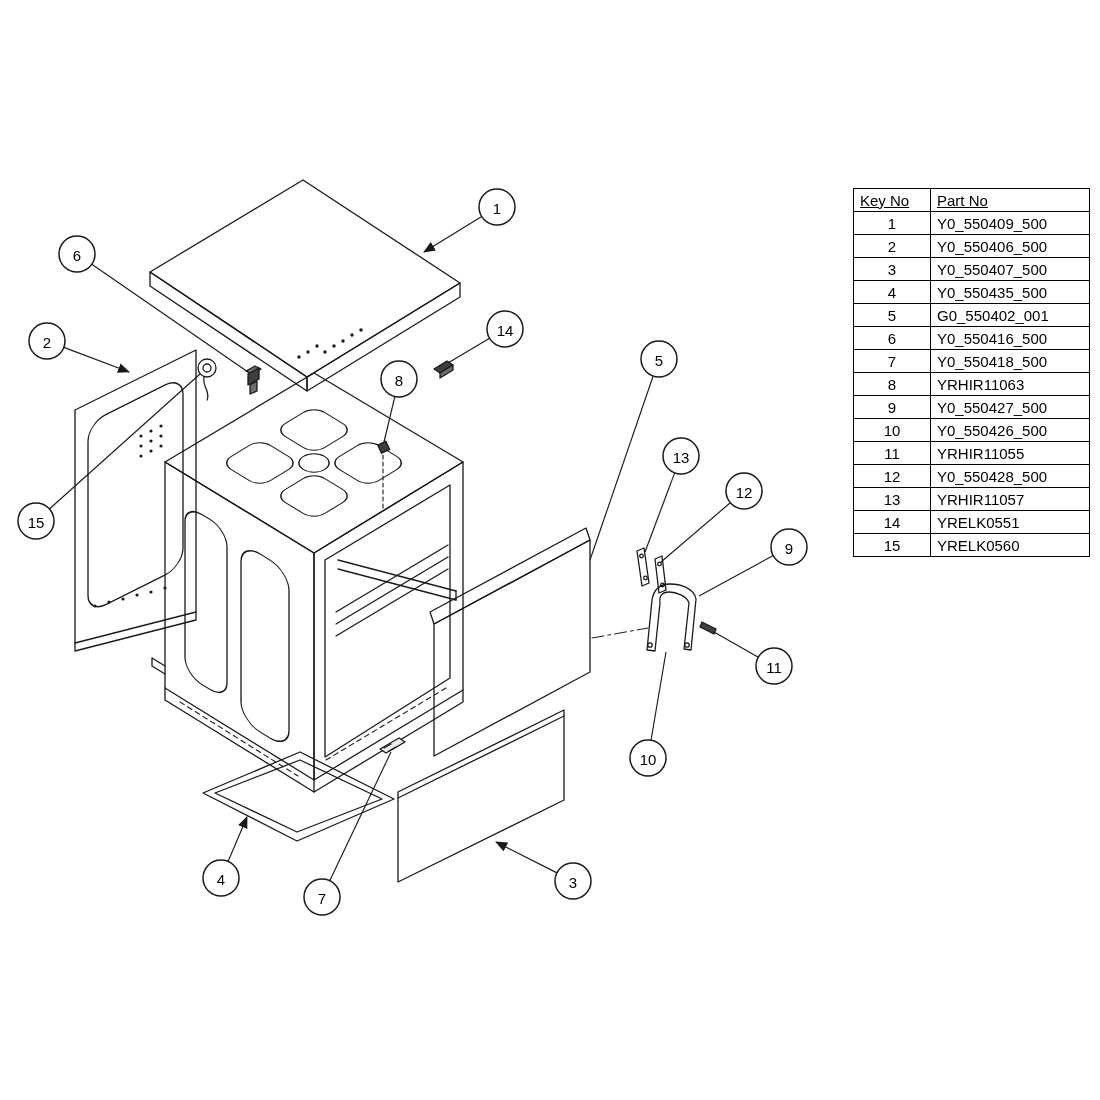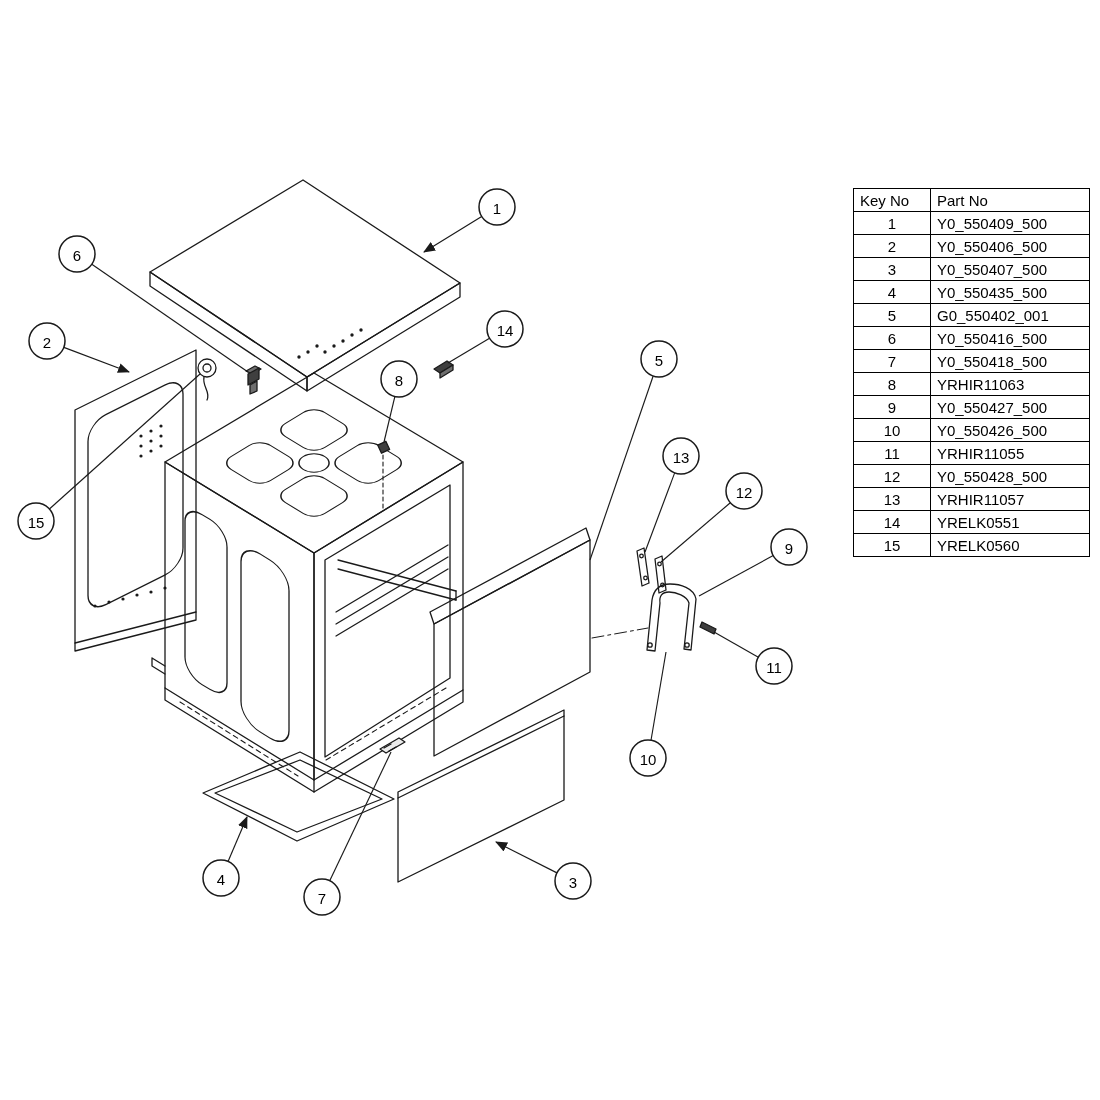--- a/index.html
+++ b/index.html
@@ -18,21 +18,21 @@
   .draw .dashed{stroke-dasharray:4 3;stroke-width:1.1;}
   .draw .centerline{stroke-dasharray:12 4 3 4;stroke-width:1;}
   #leader-lines line{stroke:var(--ink,#1a1a1a);stroke-width:1.15;fill:none;}
   #callout-balloons circle{fill:#ffffff;stroke:var(--ink,#1a1a1a);stroke-width:1.5;}
   #callout-balloons text{font:15px "Liberation Sans",sans-serif;fill:#000;
     text-anchor:middle;dominant-baseline:central;}
   #parts-table{position:absolute;left:853px;top:188px;border-collapse:collapse;
     background:#fff;color:#000;}
   #parts-table th,#parts-table td{border:1px solid #000;
     font:15px "Liberation Sans",sans-serif;padding:1px 6px;height:20px;white-space:nowrap;}
-  #parts-table th{font-weight:400;text-align:left;}
+  #parts-table th{font-weight:400;text-align:left;text-decoration:underline;}
   #parts-table td.key{text-align:center;min-width:64px;}
   #parts-table td.part{min-width:146px;text-align:left;}
 </style>
 </head>
 <body>
 
 <div class="canvas">
 
   <svg width="1100" height="1100" viewBox="0 0 1100 1100">
     <defs>

